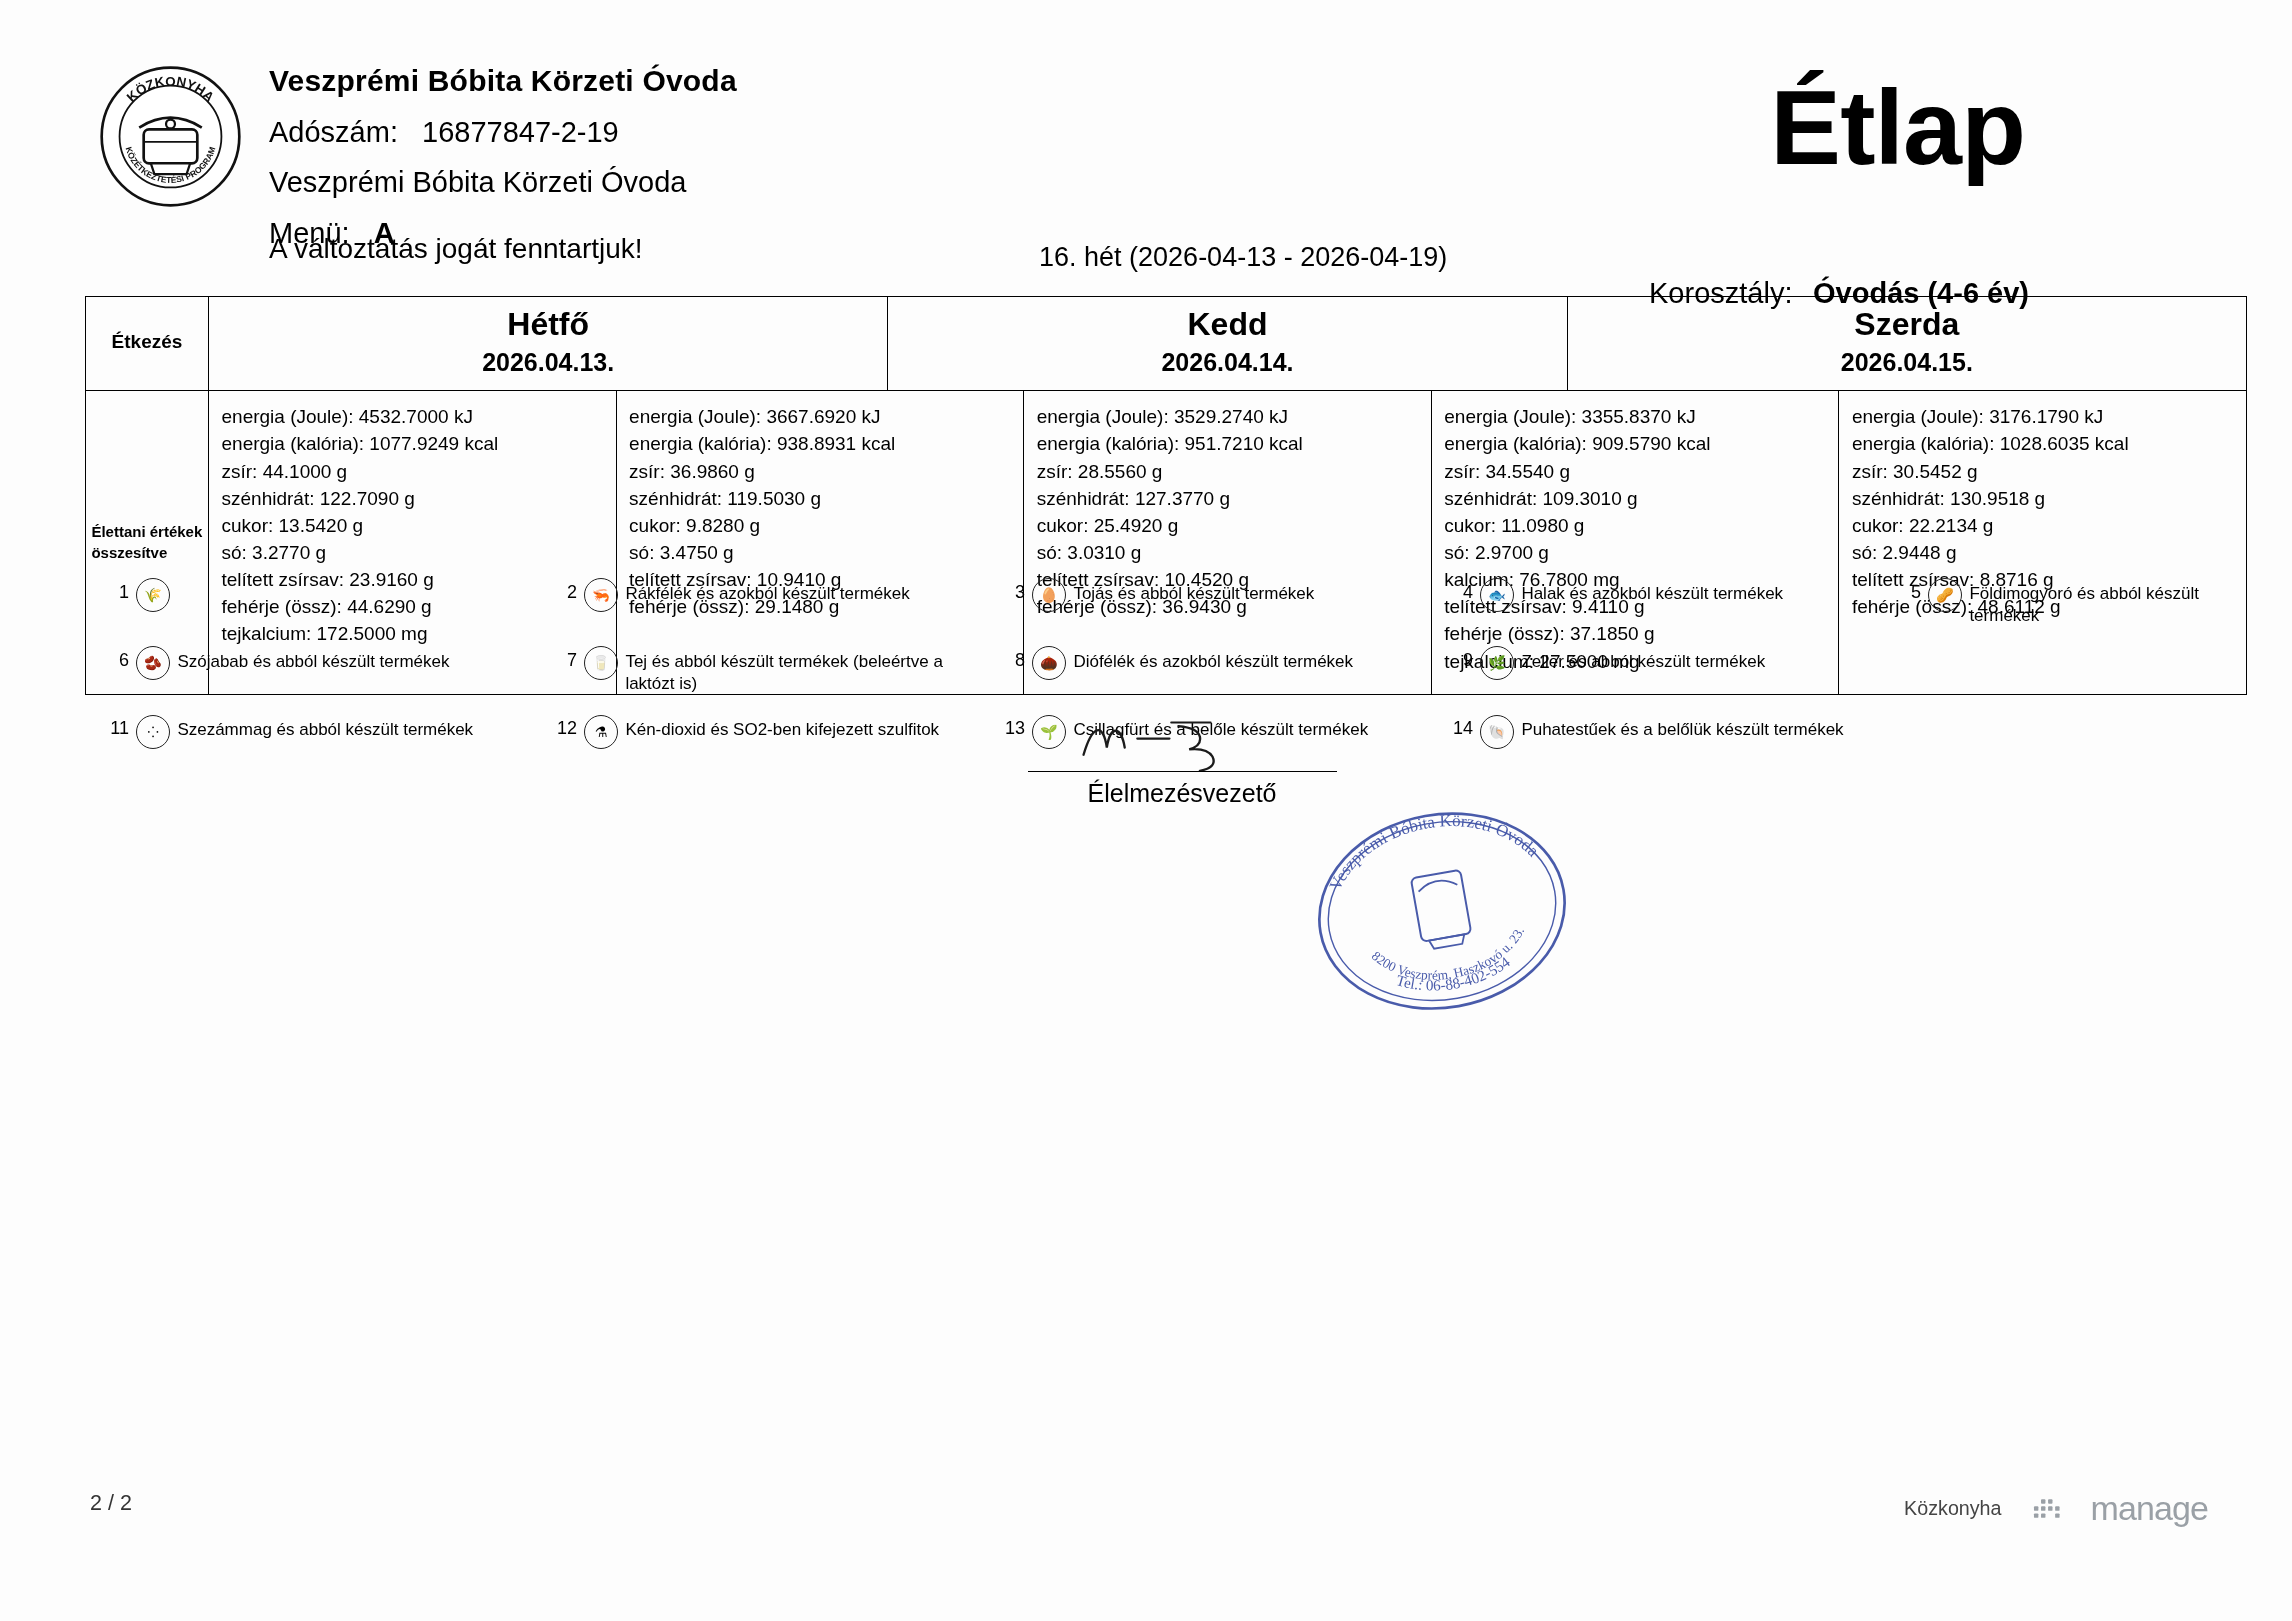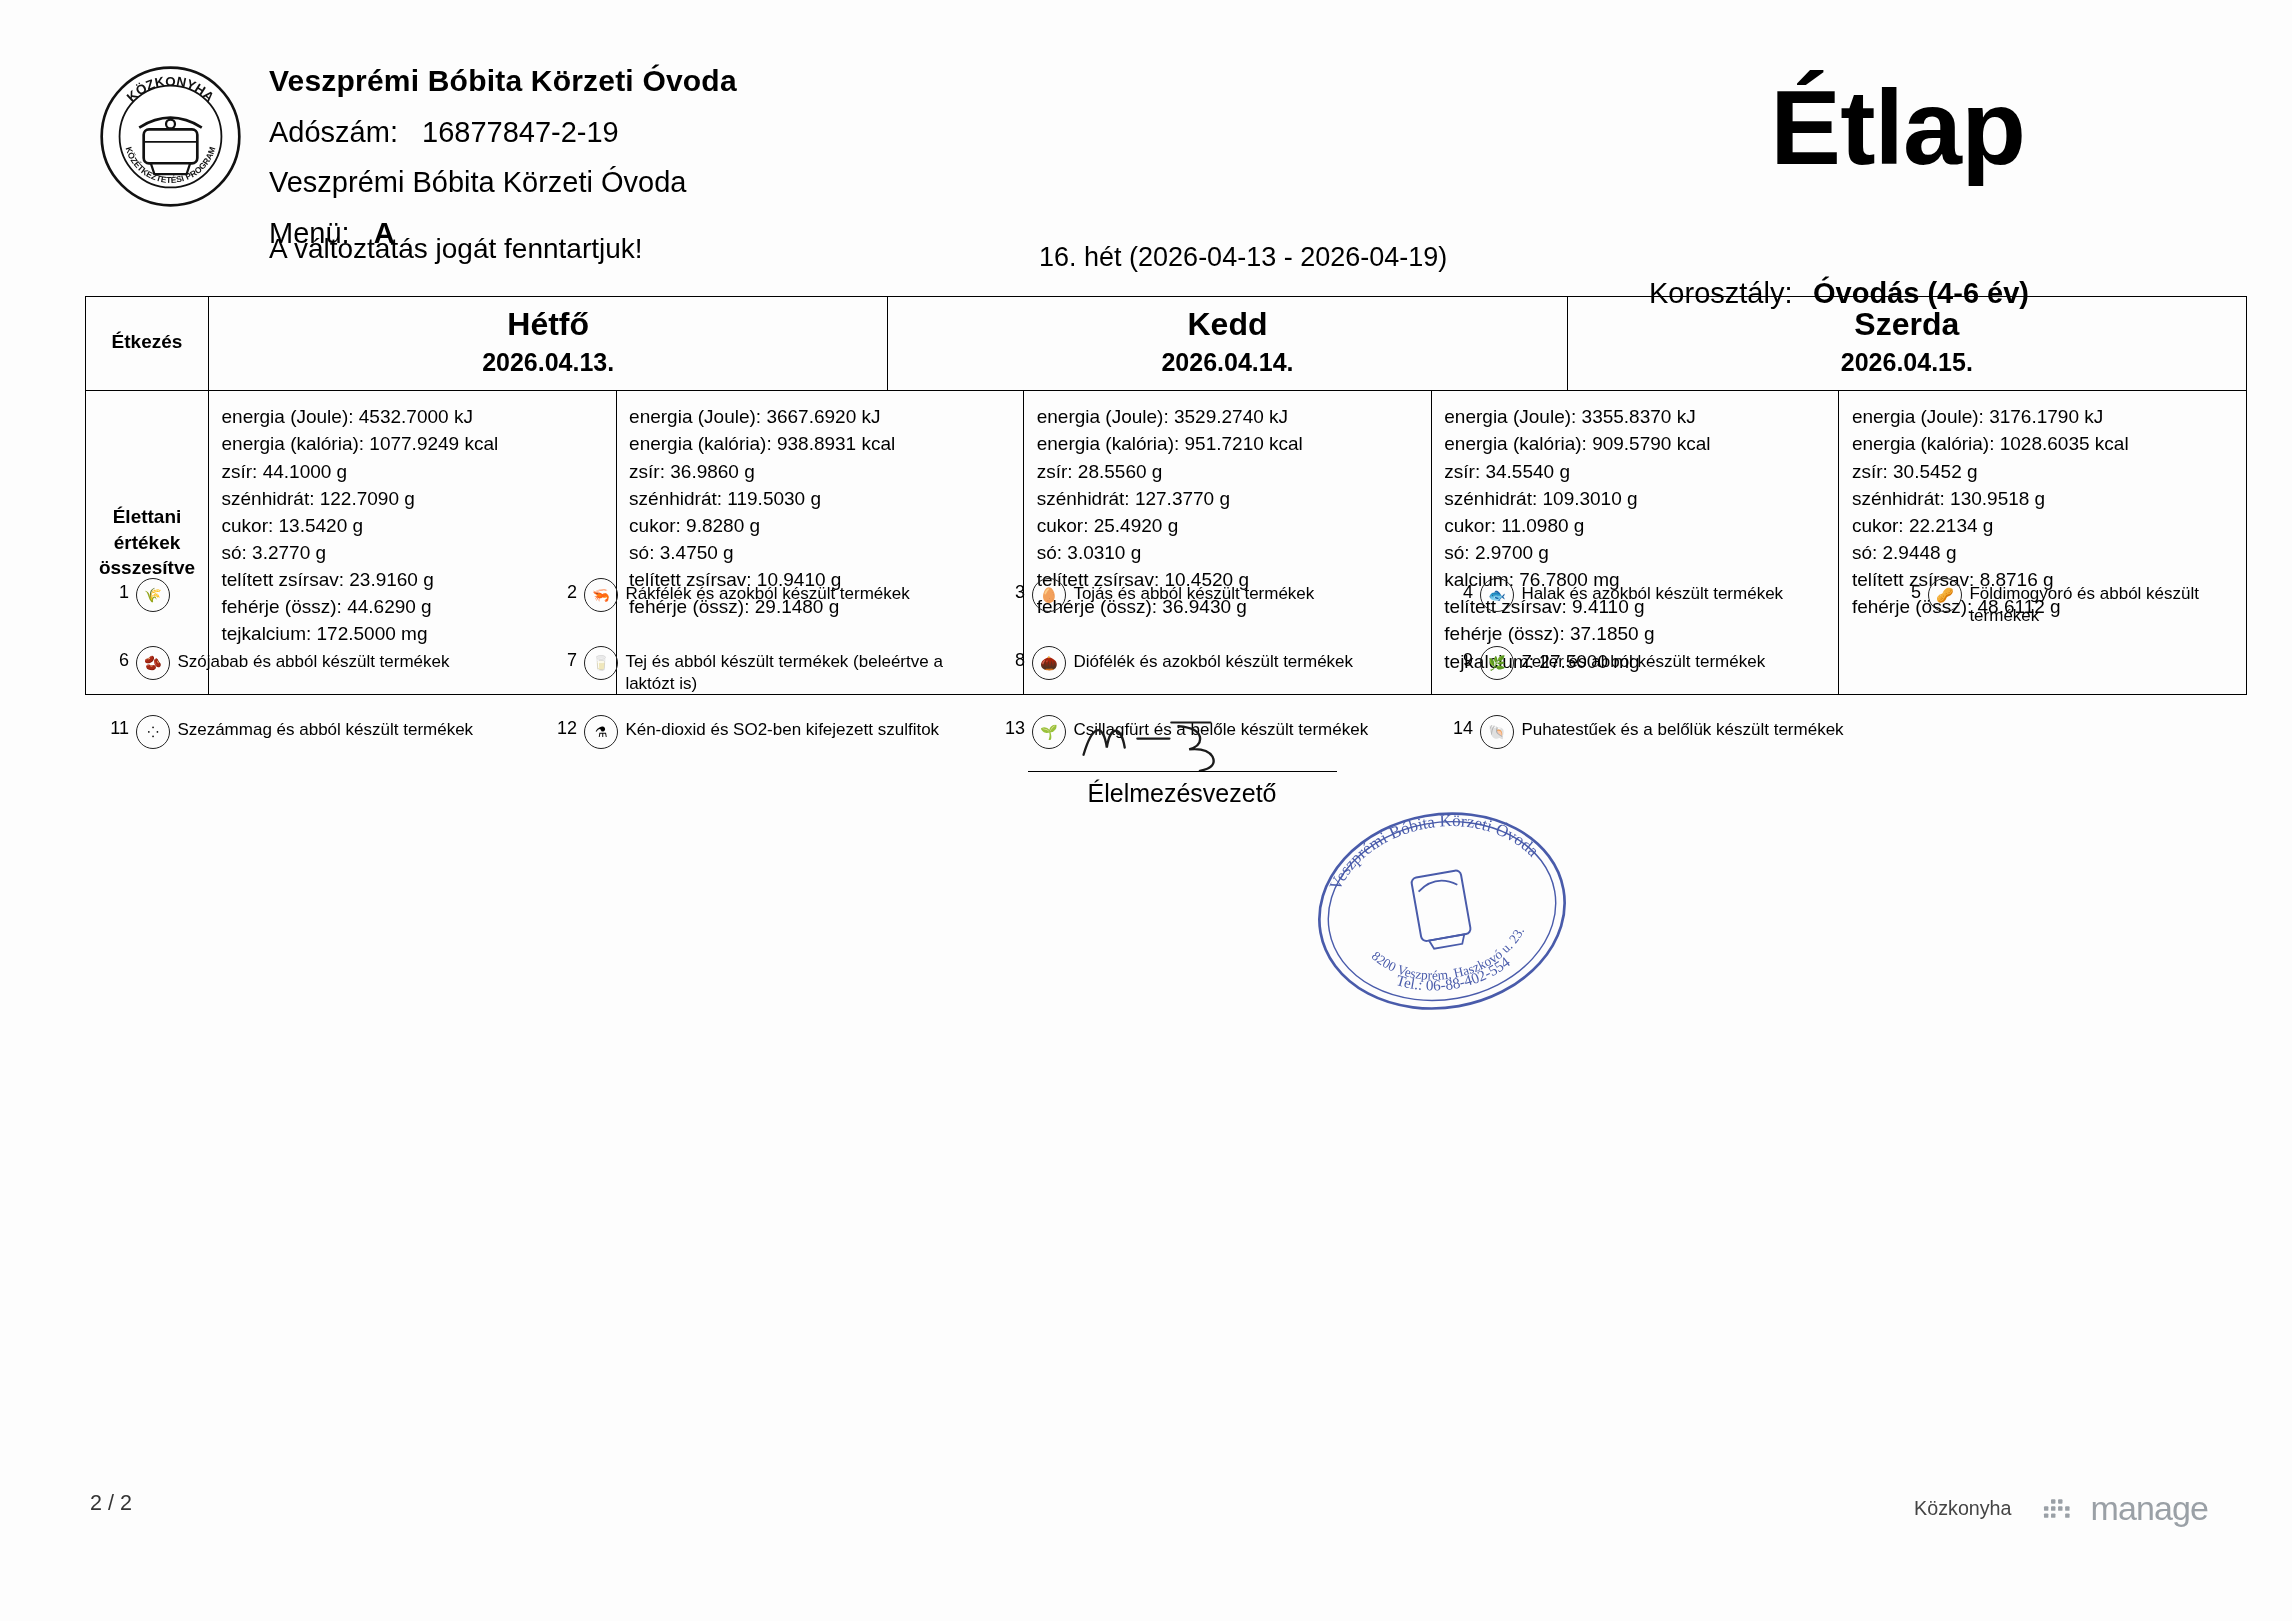--- a/index.html
+++ b/index.html
@@ -137,22 +137,21 @@
     border-right: 1.8px solid #000;
     padding: 12.5px 12.5px 19.7px;
     min-height: 224px;
   }
   .td:last-child { border-right: none; }
   .td.first {
     width: 123px;
     display: flex;
     align-items: center;
     justify-content: center;
-    text-align: center;
-    font-size: 19px;
+    font-size: 15px;
     font-weight: bold;
     line-height: 1.35;
     padding: 5.4px;
   }
   .td.day { flex: 1 1 0; }
   .nutri-line {
     font-size: 19px;
     line-height: 1.43;
     white-space: nowrap;
   }
@@ -258,21 +257,21 @@
     align-items: center;
     gap: 30px;
   }
   .footer-brand {
     font-size: 19.7px;
     color: #444;
   }
   .manage-logo {
     display: flex;
     align-items: center;
-    gap: 8px;
+    gap: 18px;
     color: #9aa0a6;
     font-size: 34px;
     letter-spacing: -0.9px;
   }
 </style>
 </head>
 <body>
 
 <div class="page">
 

